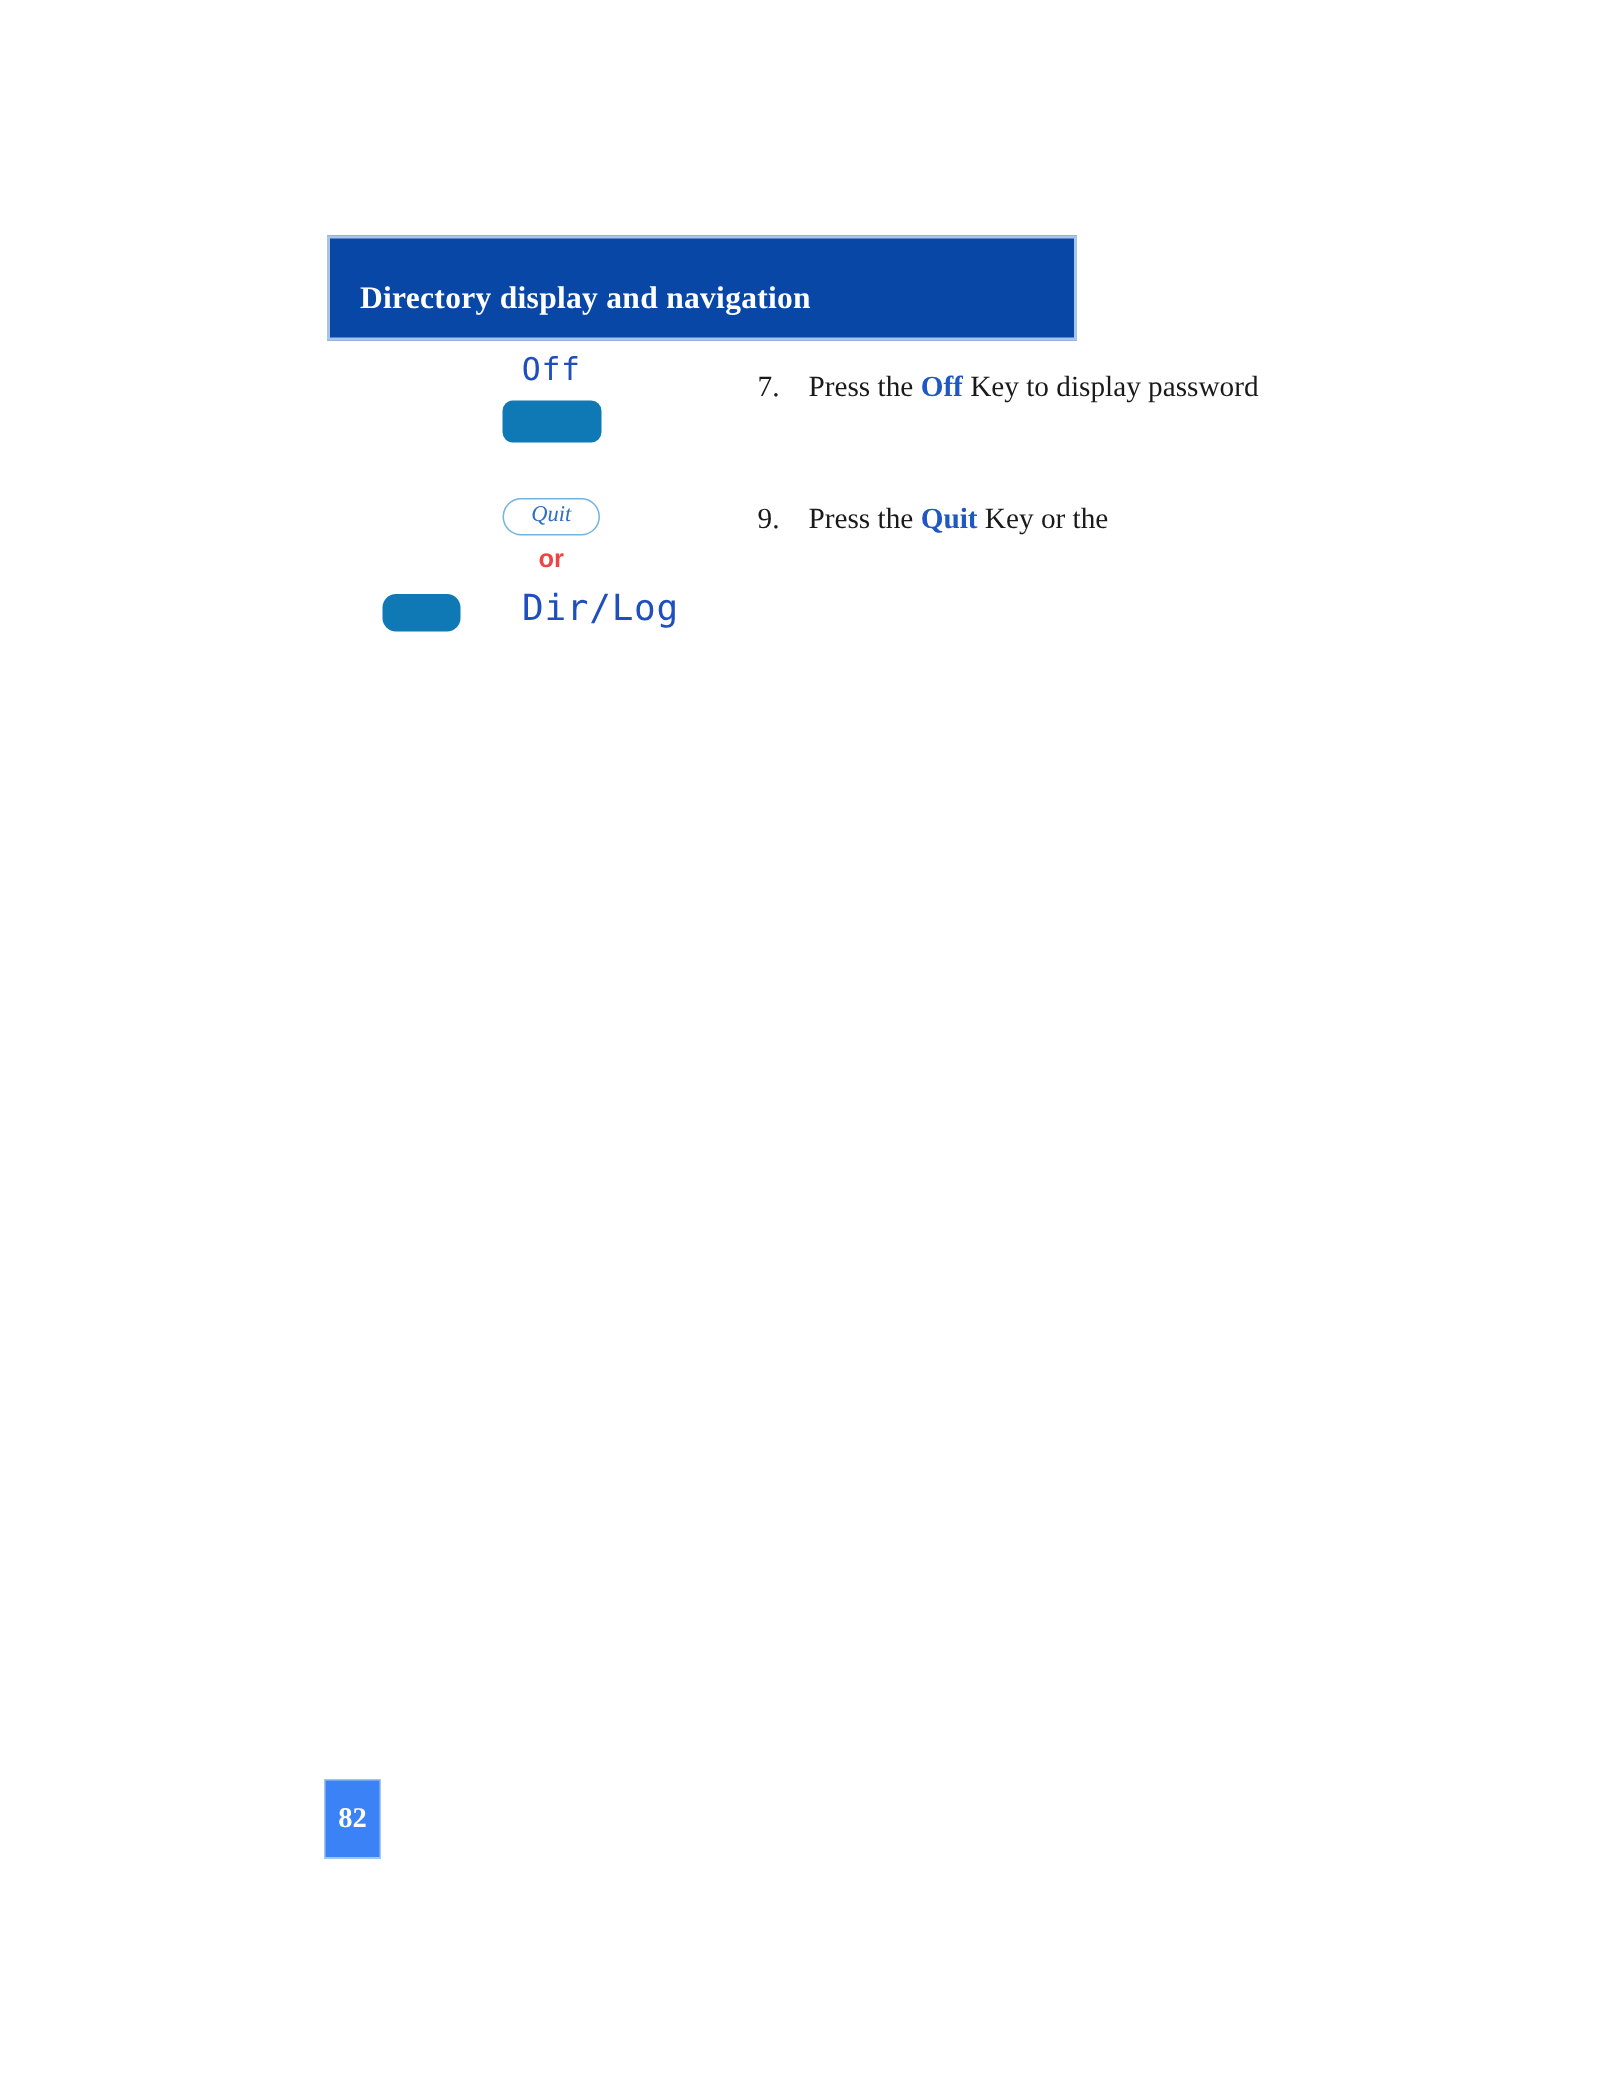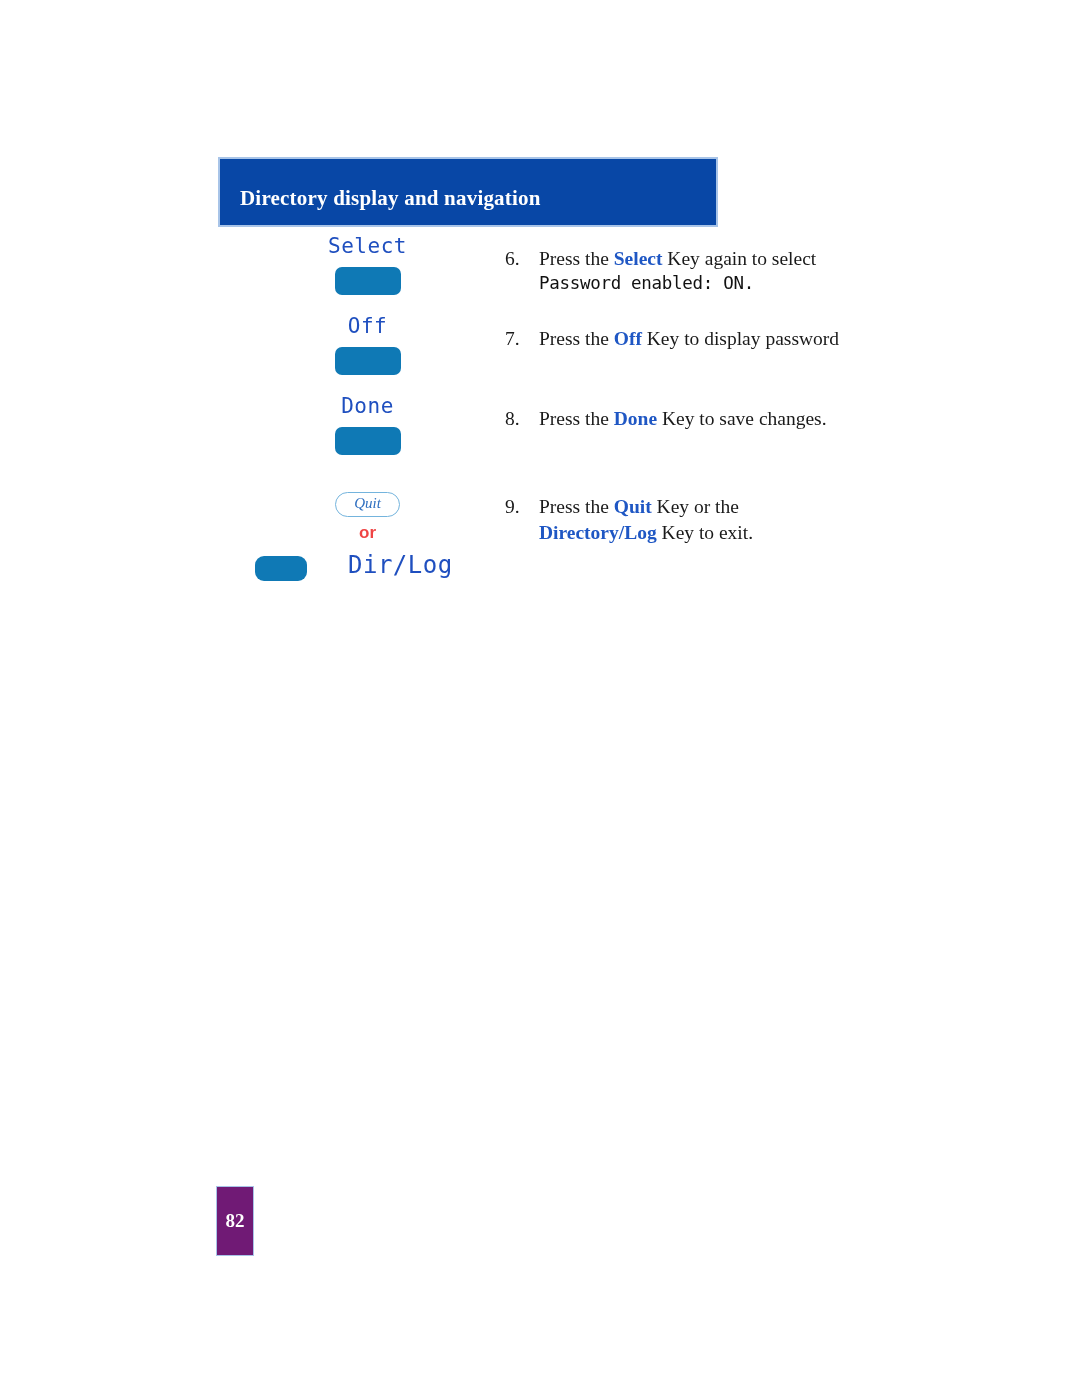--- a/index.html
+++ b/index.html
@@ -151,22 +151,22 @@
     letter-spacing: 0.5px;
     white-space: nowrap;
   }
 
   
   .page-number-box {
     position: absolute;
     left: 216px;
     top: 1186px;
     width: 38px;
-    height: 70px;
-    background: #701a75;
+    height: 53px;
+    background: #3b82f6;
     border: 1.5px solid #a8c4e8;
     box-sizing: border-box;
     display: flex;
     align-items: center;
     justify-content: center;
   }
   .page-number-text {
     color: #ffffff;
     font-family: "Liberation Serif", serif;
     font-weight: bold;
@@ -175,74 +175,48 @@
 </style>
 </head>
 <body>
 
 <div class="page-header">
   <div class="page-header-title">Directory display and navigation</div>
 </div>
 
 <div class="content">
 
-  <div class="step-block" style="height:80px;">
-    <div class="art-col" style="top:0;">
-      <div class="lcd-label">Select</div>
-      <div class="softkey"></div>
-    </div>
-    <div class="text-col" style="top:10px;">
-      <span class="step-num">6.</span>
-      <div class="step-text">
-        <span>Press the </span><span class="kw">Select</span><span> Key again to select</span>
-        <div class="lcdtext">Password enabled: ON.</div>
-      </div>
-    </div>
-  </div>
 
   <div class="step-block" style="height:80px;">
     <div class="art-col" style="top:0;">
       <div class="lcd-label">Off</div>
       <div class="softkey"></div>
     </div>
     <div class="text-col" style="top:10px;">
       <span class="step-num">7.</span>
       <div class="step-text">
         <span>Press the </span><span class="kw">Off</span><span> Key to display password</span>
       </div>
     </div>
   </div>
 
-  <div class="step-block" style="height:80px;">
-    <div class="art-col" style="top:0;">
-      <div class="lcd-label">Done</div>
-      <div class="softkey"></div>
-    </div>
-    <div class="text-col" style="top:10px;">
-      <span class="step-num">8.</span>
-      <div class="step-text">
-        <span>Press the </span><span class="kw">Done</span><span> Key to save changes.</span>
-      </div>
-    </div>
-  </div>
 
   <div class="step-block" style="height:110px;">
     <div class="art-col" style="top:16px;">
       <div class="quit-pill">Quit</div>
       <div class="or-word">or</div>
       <div class="dirlog-row">
         <div class="dirlog-key"></div>
         <div class="dirlog-label">Dir/Log</div>
       </div>
     </div>
     <div class="text-col" style="top:18px;">
       <span class="step-num">9.</span>
       <div class="step-text">
         <span>Press the </span><span class="kw">Quit</span><span> Key or the</span>
-        <div><span class="kw">Directory/Log</span><span> Key to exit.</span></div>
       </div>
     </div>
   </div>
 
 </div>
 
 <div class="page-number-box">
   <span class="page-number-text">82</span>
 </div>
 

